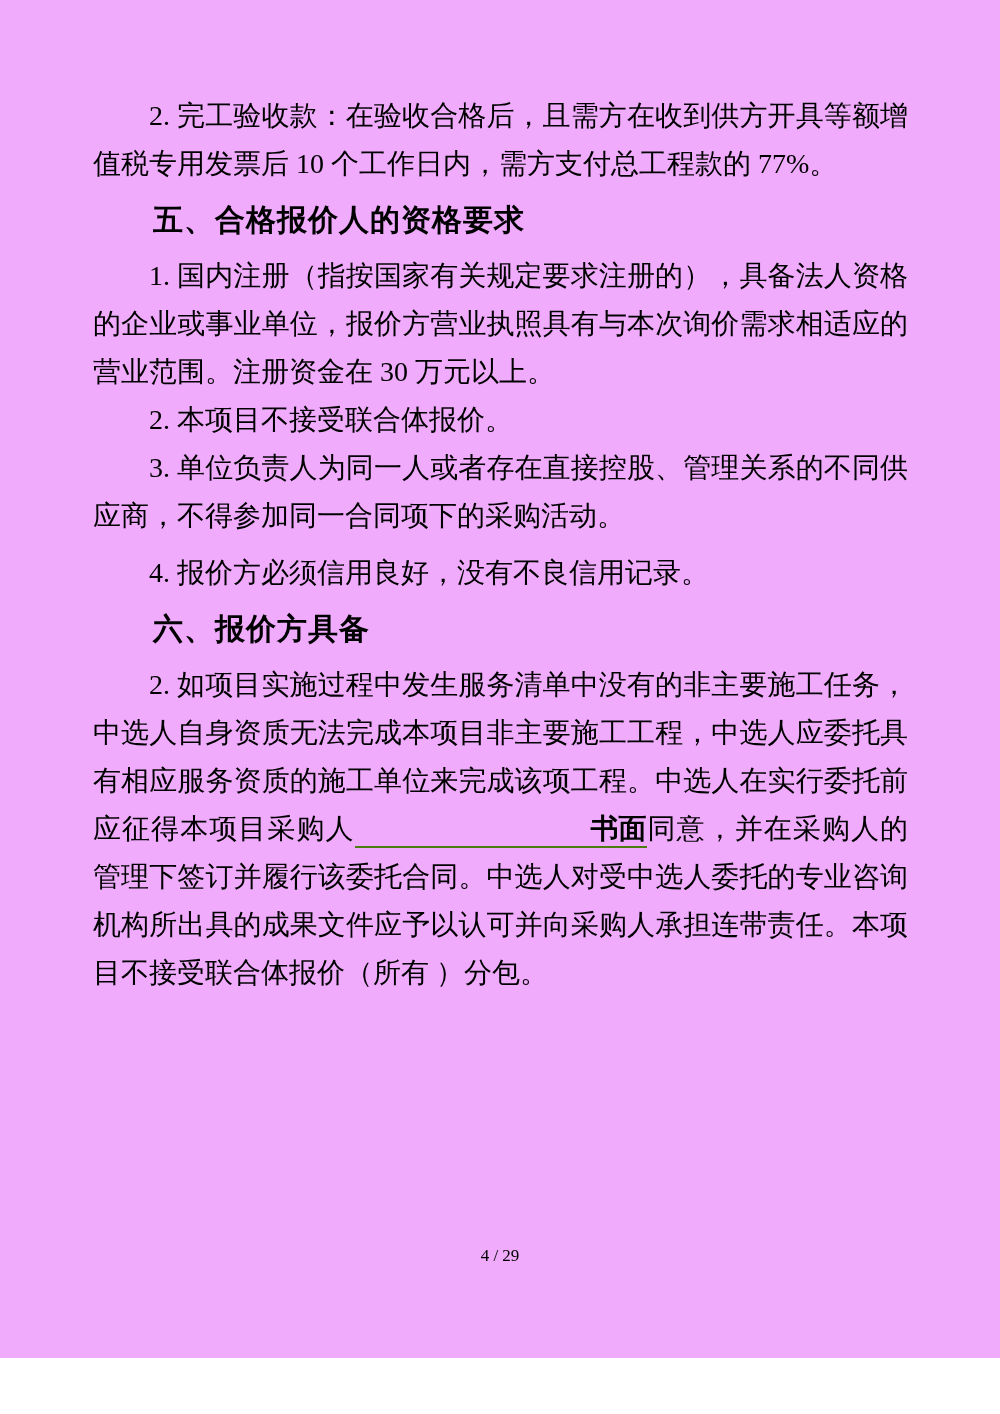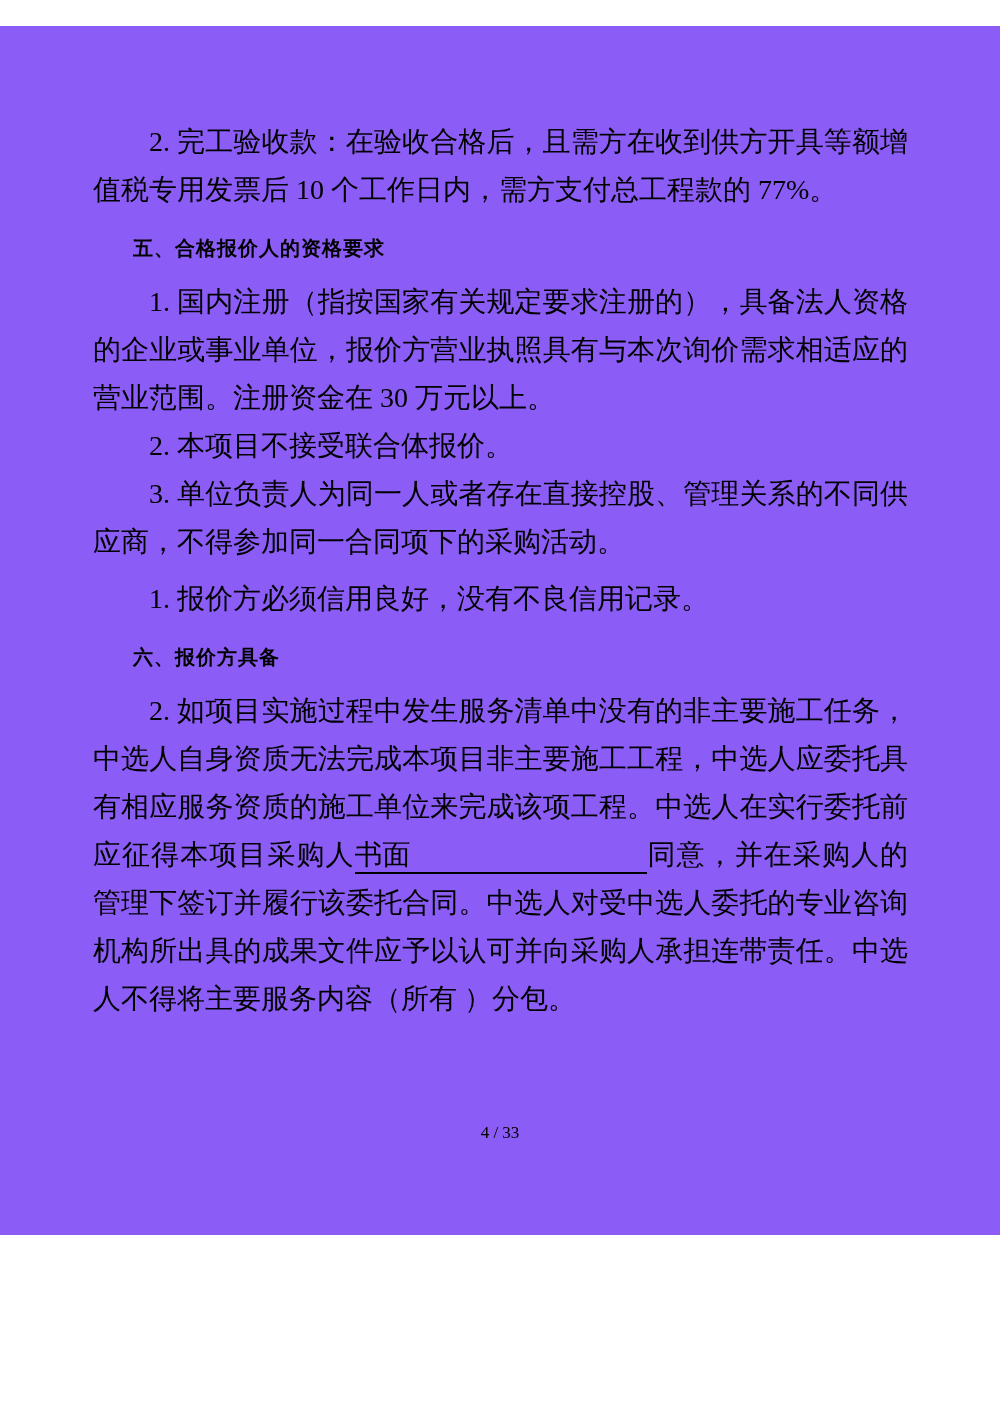--- a/index.html
+++ b/index.html
@@ -3,61 +3,61 @@
 <meta charset="utf-8">
 <style>
   html, body {
     margin: 0;
     padding: 0;
     background: #ffffff;
   }
   .page {
     position: relative;
     width: 1000px;
-    height: 1209px;
-    background: #8b5cf6;
+    height: 1358px;
+    background: #f0abfc;
     color: #000000;
     font-family: "Liberation Serif", "DejaVu Serif", serif;
     overflow: hidden;
     box-sizing: border-box;
-    margin-top: 26px;
   }
   .content {
     position: absolute;
     top: 92px;
     left: 93px;
     width: 815px;
   }
   .para {
     margin: 0;
     font-size: 28px;
     line-height: 48px;
     text-align: justify;
     text-indent: 2em;
     word-break: break-all;
   }
   .para.spaced-top {
     margin-top: 9px;
   }
   .heading {
     margin: 11px 0 7px 0;
-    font-family: Liberation Sans, sans-serif;
+    font-family: Liberation Mono, monospace;
     font-weight: 700;
-    font-size: 20px;
+    font-size: 30px;
     line-height: 46px;
     text-indent: 2em;
     letter-spacing: 1px;
   }
   .fill-blank {
     display: inline-block;
     min-width: 292px;
-    border-bottom: 2px solid #000000;
-    text-align: left;
+    border-bottom: 2px solid #4d7c0f;
+    text-align: right;
     text-indent: 0;
     line-height: 34px;
+    font-weight: bold;
   }
   .footer {
     position: absolute;
     bottom: 92px;
     left: 0;
     width: 100%;
     text-align: center;
     font-size: 17px;
     font-family: "Liberation Serif", "DejaVu Serif", serif;
     color: #000000;
@@ -73,24 +73,24 @@
 
 
     <h2 class="heading">五、合格报价人的资格要求</h2>
 
     <p class="para">1. 国内注册（指按国家有关规定要求注册的），具备法人资格的企业或事业单位，报价方营业执照具有与本次询价需求相适应的营业范围。注册资金在 30 万元以上。</p>
 
     <p class="para">2. 本项目不接受联合体报价。</p>
 
     <p class="para">3. 单位负责人为同一人或者存在直接控股、管理关系的不同供应商，不得参加同一合同项下的采购活动。</p>
 
-    <p class="para spaced-top">1. 报价方必须信用良好，没有不良信用记录。</p>
+    <p class="para spaced-top">4. 报价方必须信用良好，没有不良信用记录。</p>
 
 
     <h2 class="heading">六、报价方具备</h2>
 
 
-    <p class="para"><span>2. 如项目实施过程中发生服务清单中没有的非主要施工任务，中选人自身资质无法完成本项目非主要施工工程，中选人应委托具有相应服务资质的施工单位来完成该项工程。中选人在实行委托前应征得本项目采购人</span><span class="fill-blank">书面</span><span>同意，并在采购人的管理下签订并履行该委托合同。中选人对受中选人委托的专业咨询机构所出具的成果文件应予以认可并向采购人承担连带责任。中选人不得将主要服务内容（所有 ）分包。</span></p>
+    <p class="para"><span>2. 如项目实施过程中发生服务清单中没有的非主要施工任务，中选人自身资质无法完成本项目非主要施工工程，中选人应委托具有相应服务资质的施工单位来完成该项工程。中选人在实行委托前应征得本项目采购人</span><span class="fill-blank">书面</span><span>同意，并在采购人的管理下签订并履行该委托合同。中选人对受中选人委托的专业咨询机构所出具的成果文件应予以认可并向采购人承担连带责任。本项目不接受联合体报价（所有 ）分包。</span></p>
 
   </div>
 
-  <div class="footer">4 / 33</div>
+  <div class="footer">4 / 29</div>
 </div>
 
 </body></html>

